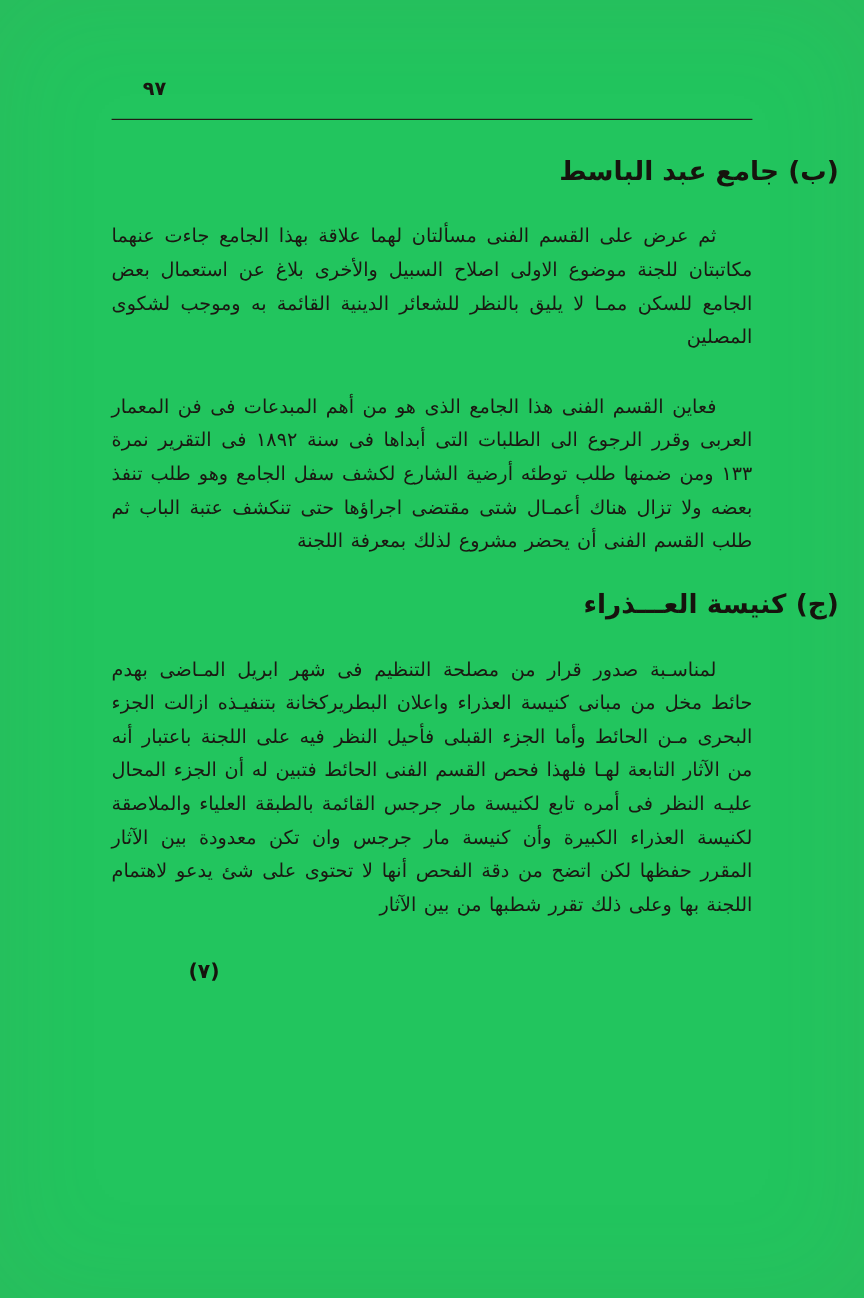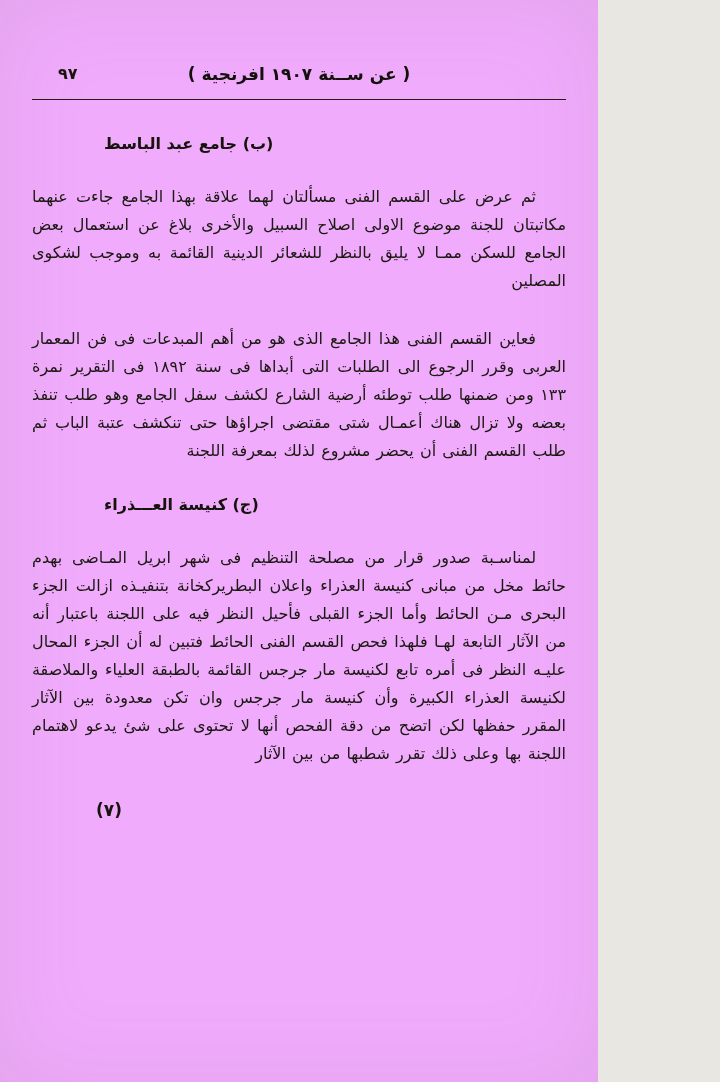--- a/index.html
+++ b/index.html
@@ -7,23 +7,23 @@
     padding: 0;
   }
   body {
     width: 720px;
     height: 1082px;
     background: #e9e7e2;
     font-family: "DejaVu Sans", sans-serif;
   }
   .page {
     position: relative;
-    width: 598px;
+    width: 720px;
     height: 1082px;
-    background: #f0abfc;
+    background: #22c55e;
     box-shadow: inset 0 0 90px rgba(120,110,90,0.10);
     color: #18150f;
     overflow: hidden;
   }
   .content {
     position: relative;
     width: 534px;
     margin: 0 auto;
     direction: rtl;
   }
@@ -53,22 +53,22 @@
     border-top: 1.6px solid #211d16;
     margin: 9px 0 0 0;
     width: 100%;
   }
   
   .section-heading {
     position: relative;
     left: 72px;               
     margin: 0;
     padding: 0;
-    text-align: left;
-    font-size: 16px;
+    text-align: right;
+    font-size: 22px;
     font-weight: bold;
     line-height: 28px;
     color: #16130d;
   }
   .h1-space { margin-top: 30px; }
   .h2-space { margin-top: 26px; }
   
   .para {
     margin: 0;
     font-size: 16px;
@@ -92,21 +92,20 @@
   }
 </style>
 </head>
 <body>
 
 <div class="page">
   <div class="content">
 
     <div class="header">
       <span class="page-number">٩٧</span>
-      <span class="header-title">( عن ســنة ١٩٠٧ افرنجية )</span>
     </div>
 
     <hr class="rule">
 
     <h2 class="section-heading h1-space">(ب) جامع عبد الباسط</h2>
 
     <p class="para p-space-sm">ثم عرض على القسم الفنى مسألتان لهما علاقة بهذا الجامع جاءت عنهما مكاتبتان للجنة موضوع الاولى اصلاح السبيل والأخرى بلاغ عن استعمال بعض الجامع للسكن ممـا لا يليق بالنظر للشعائر الدينية القائمة به وموجب لشكوى المصلين</p>
 
     <p class="para p-space">فعاين القسم الفنى هذا الجامع الذى هو من أهم المبدعات فى فن المعمار العربى وقرر الرجوع الى الطلبات التى أبداها فى سنة ١٨٩٢ فى التقرير نمرة ١٣٣ ومن ضمنها طلب توطئه أرضية الشارع لكشف سفل الجامع وهو طلب تنفذ بعضه ولا تزال هناك أعمـال شتى مقتضى اجراؤها حتى تنكشف عتبة الباب ثم طلب القسم الفنى أن يحضر مشروع لذلك بمعرفة اللجنة</p>
 

